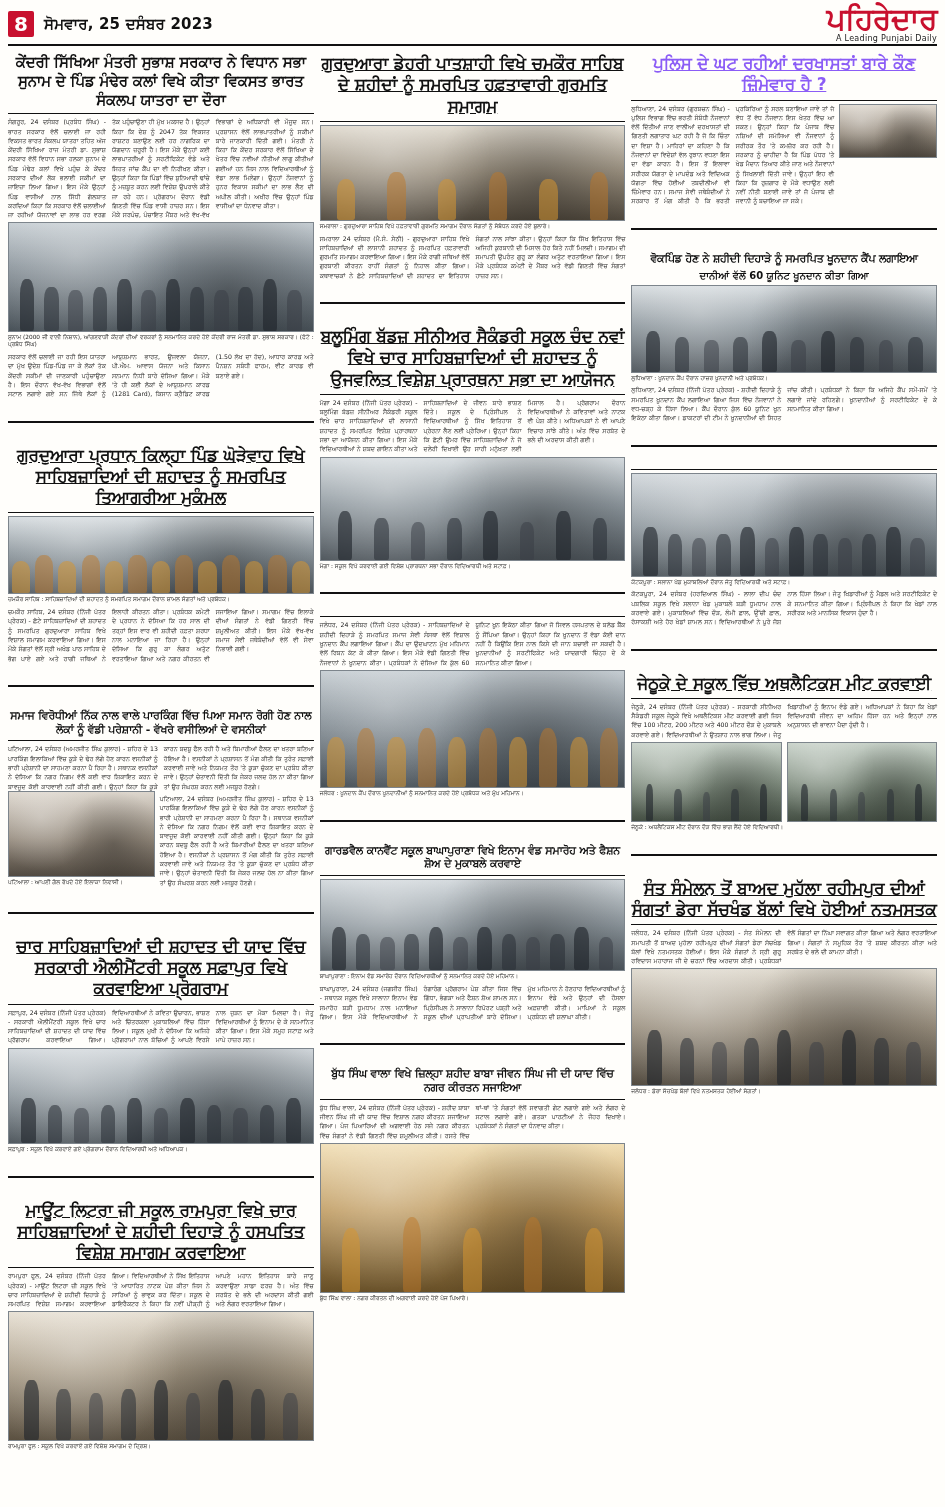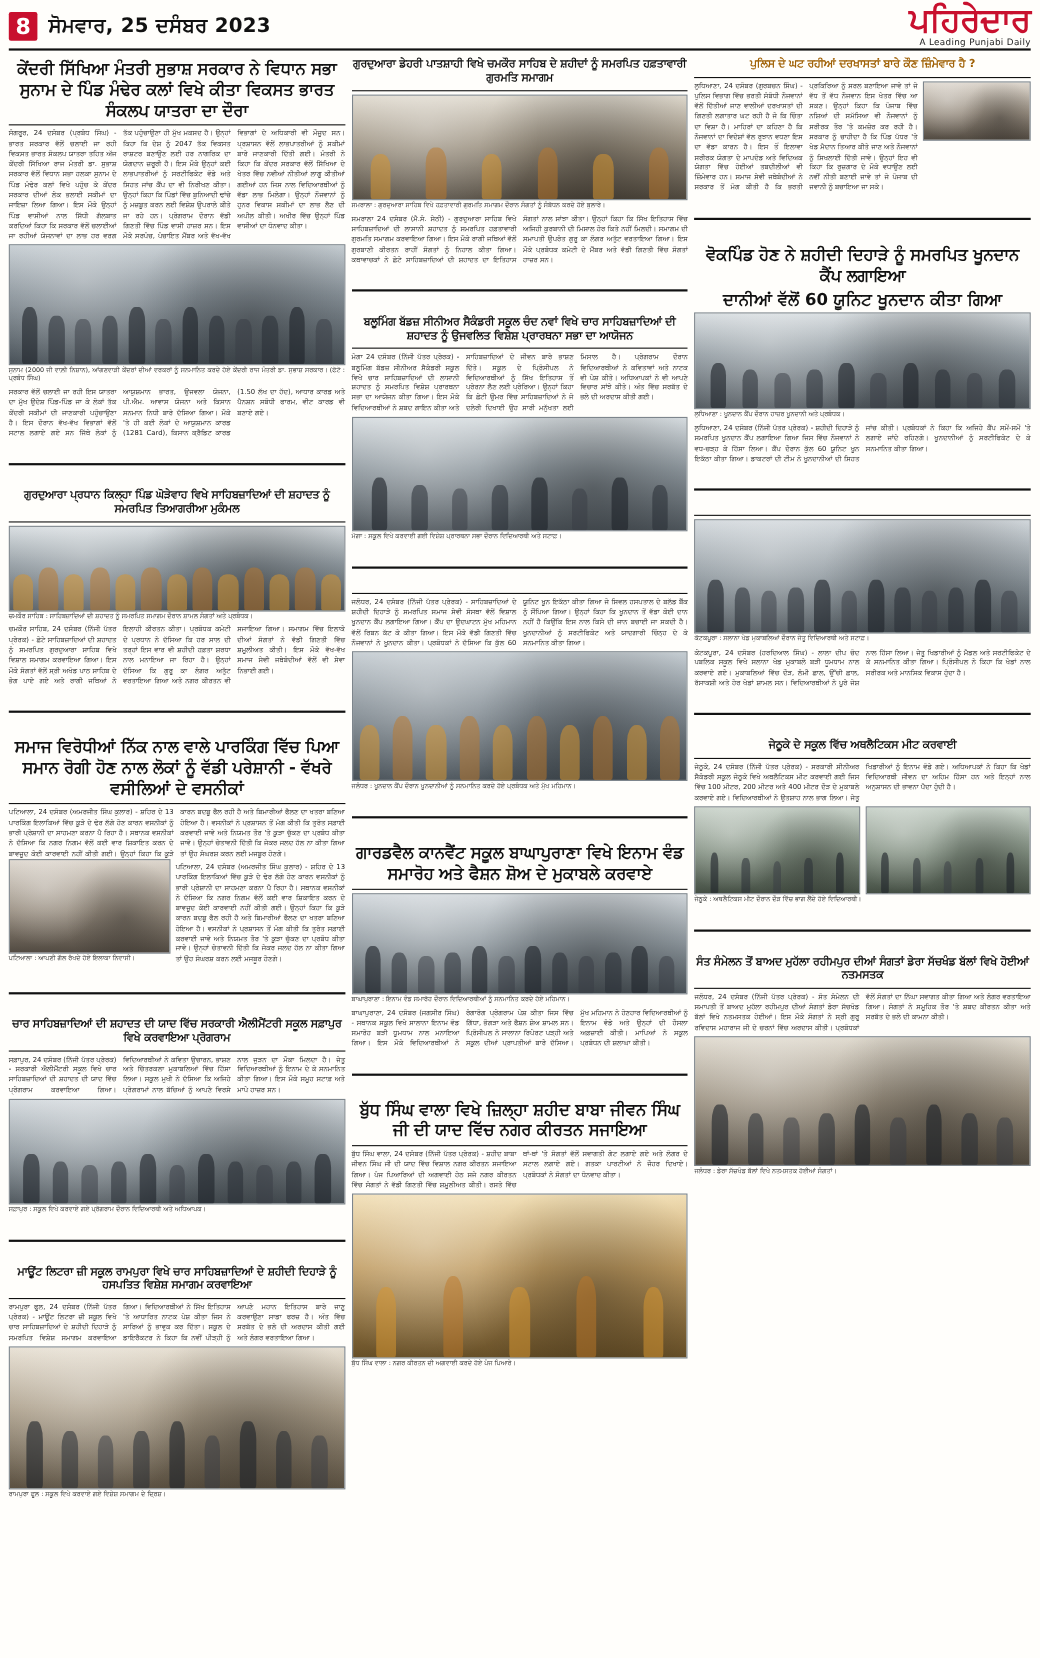--- a/index.html
+++ b/index.html
@@ -34,21 +34,21 @@
     color: #fff;
     font-weight: bold;
     font-size: 20px;
     width: 26px; height: 26px;
     display:flex; align-items:center; justify-content:center;
     border-radius: 2px;
     margin-right: 10px;
   }
   .masthead-left { display:flex; align-items:center; }
   .date-line {
-    font-size: 18px;
+    font-size: 15px;
     font-weight: bold;
     letter-spacing: .2px;
   }
   .masthead-right { text-align: right; }
   .brand {
     font-size: 30px;
     font-weight: bold;
     color: #c8102e;
     line-height: 1;
     letter-spacing: -0.5px;
@@ -70,26 +70,26 @@
   .block { padding-bottom: 3px; }
 
   h2.headline {
     font-size: 15px;
     line-height: 1.25;
     font-weight: bold;
     margin: 3px 0 4px 0;
     text-align: center;
     letter-spacing: -0.2px;
   }
-  h2.headline.sm { font-size: 10px; }
-  h2.headline.xs { font-size: 15px; }
-  h2.headline.red { color: #a16207; }
+  h2.headline.sm { font-size: 17px; text-decoration: underline; }
+  h2.headline.xs { font-size: 11px; }
+  h2.headline.red { color: #8b5cf6; }
 
   .subhead {
-    font-size: 15px;
+    font-size: 10px;
     text-align: center;
     font-weight: bold;
     margin: 0 0 3px 0;
     line-height: 1.2;
   }
 
   .body-text {
     font-size: 6.2px;
     line-height: 1.5;
     text-align: justify;

